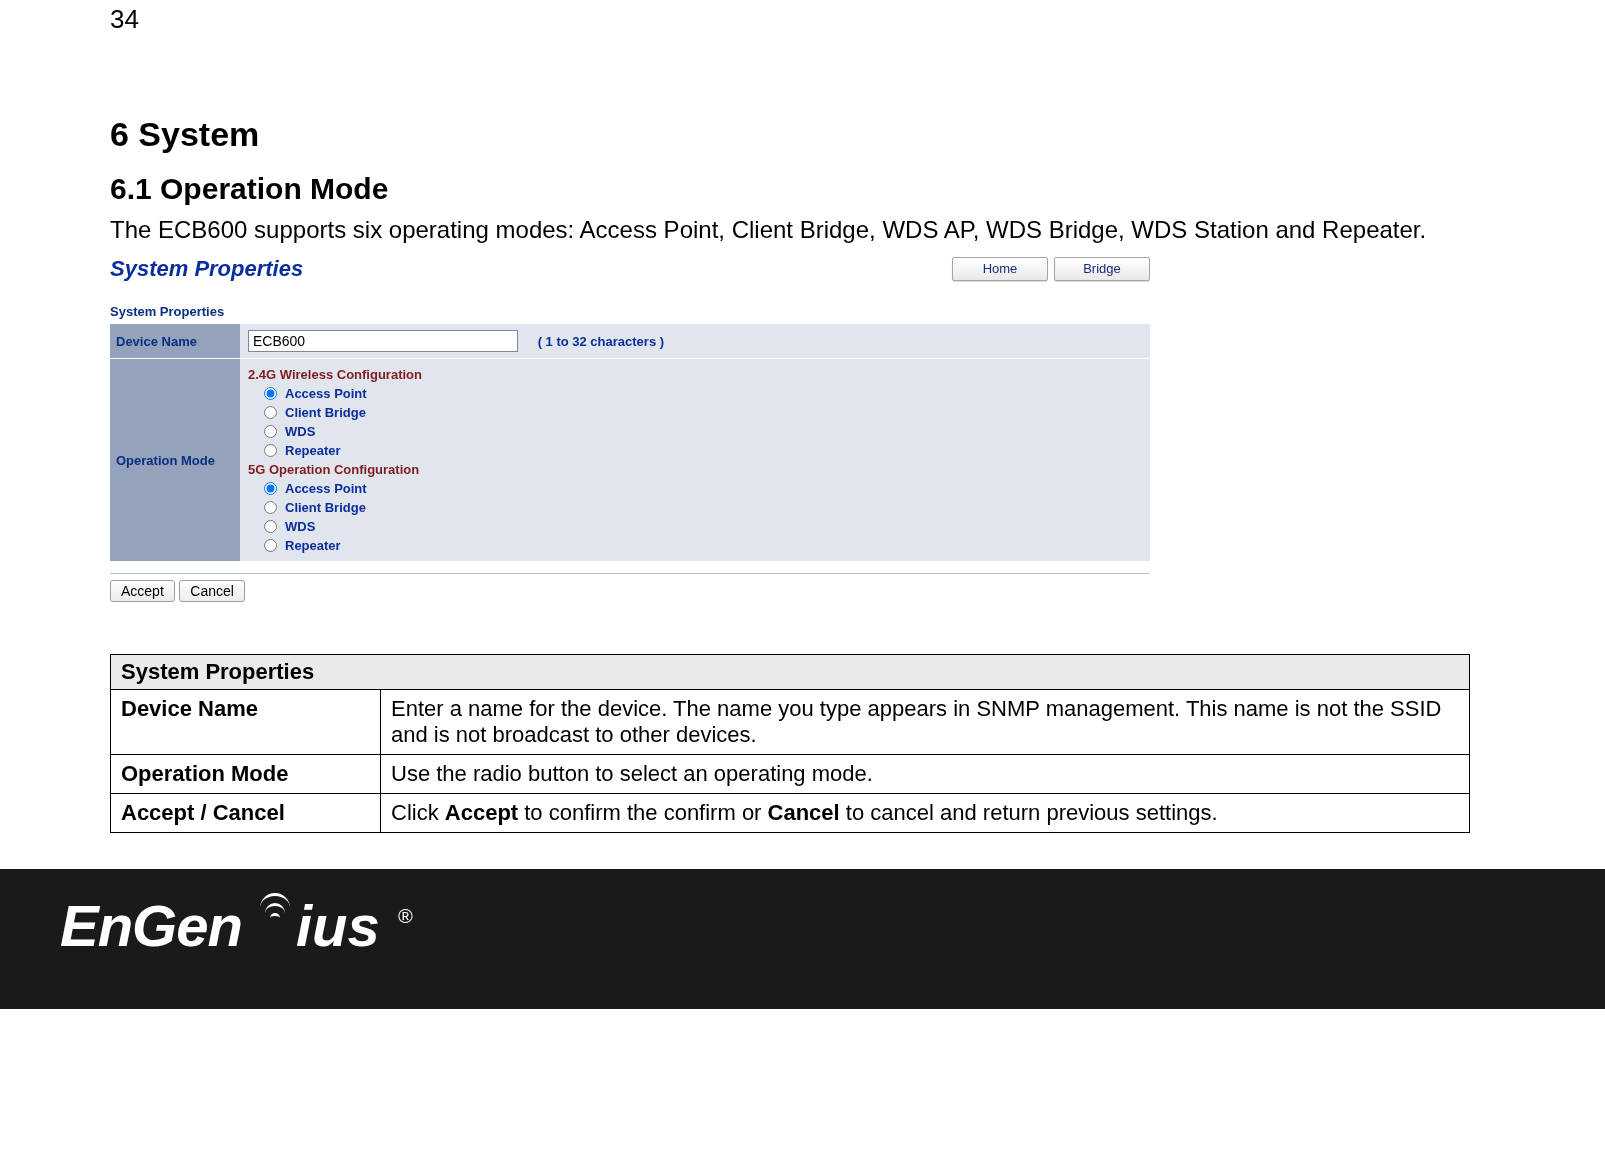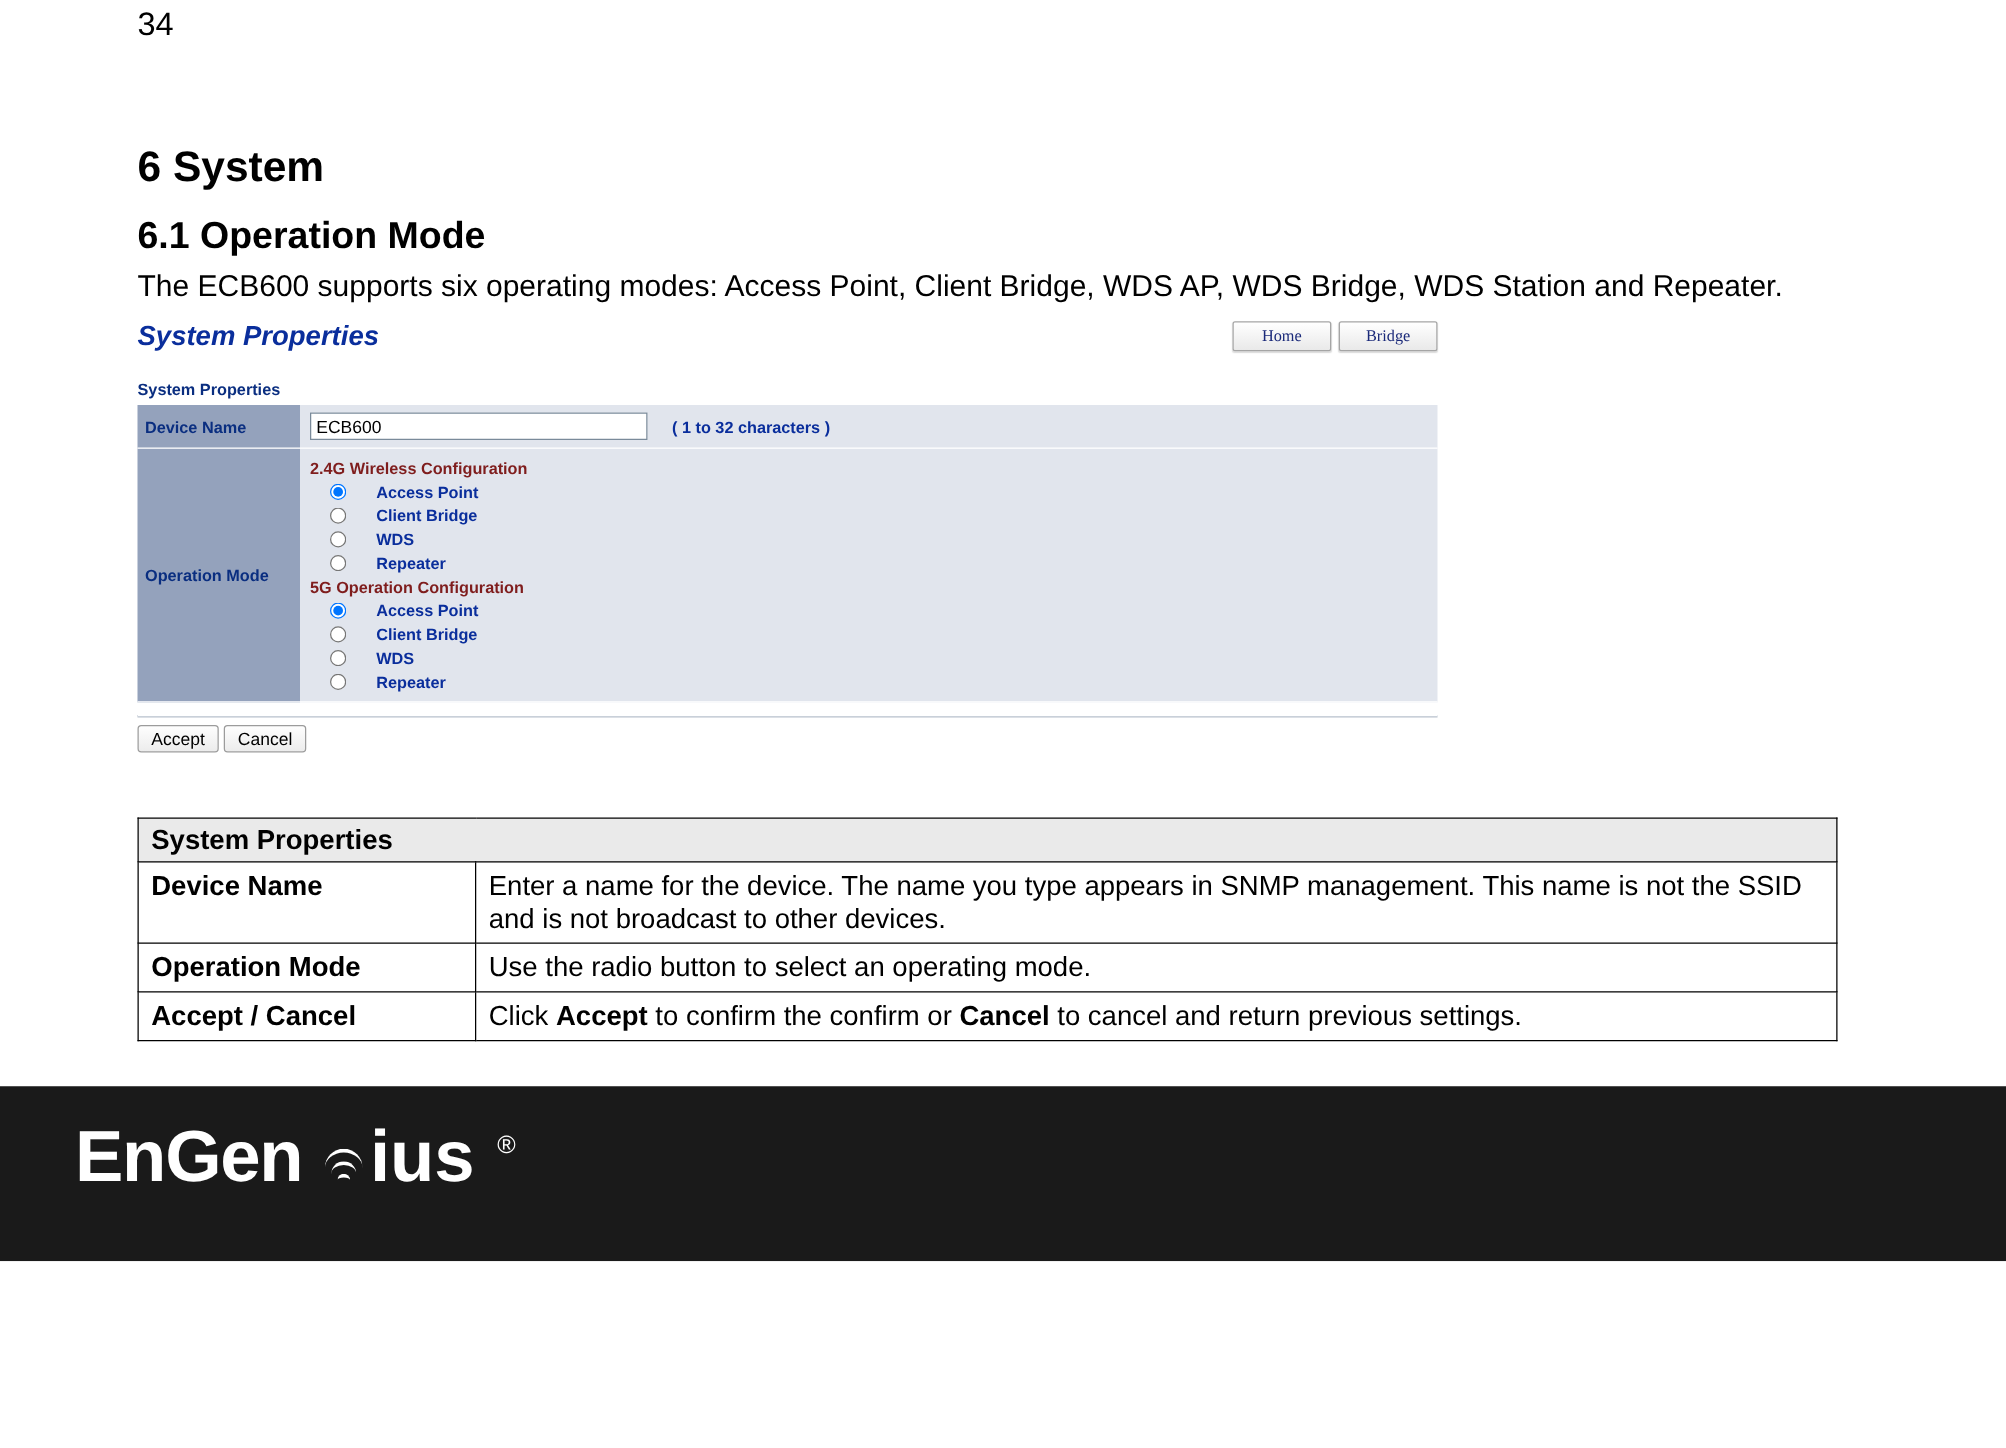--- a/index.html
+++ b/index.html
@@ -9,22 +9,22 @@
   .section-heading { font-size: 34px; font-weight: 700; margin-top: 80px; margin-bottom: 18px; }
   .subsection-heading { font-size: 30px; font-weight: 700; margin-bottom: 10px; }
   .intro-text { font-size: 24px; margin-bottom: 8px; }
 
   
   .panel { width: 1040px; position: relative; }
   .panel-header { display: flex; align-items: center; justify-content: space-between; margin-bottom: 6px; }
   .panel-title { font-family: Verdana, Geneva, sans-serif; font-size: 22px; font-weight: 700; color: #0a2e9c; font-style: italic; padding: 4px 0; }
   .panel-buttons { display: flex; gap: 6px; }
   .nav-btn {
-    width: 79px; height: 24px; line-height: 22px; text-align: center;
-    font-family: Liberation Serif, serif; font-size: 13px; color: #1b2a7a;
+    width: 96px; height: 24px; line-height: 22px; text-align: center;
+    font-family: Liberation Sans, sans-serif; font-size: 13px; color: #1b2a7a;
     background: linear-gradient(#ffffff,#e9e9e9);
     border: 1px solid #a5a5a5; border-radius: 2px;
     box-shadow: 0 1px 1px rgba(0,0,0,.15);
   }
 
   .props-label { font-family: Verdana, sans-serif; font-size: 13px; font-weight: 700; color: #0a2e80; padding: 12px 0 4px 0; }
 
   table.props { width: 100%; border-collapse: collapse; font-family: Verdana, sans-serif; font-size: 13px; }
   table.props td.side {
     background: #94a2bc; color: #0a2e80; font-weight: 700;
@@ -34,21 +34,21 @@
   table.props td.content {
     background: #e1e5ed; padding: 6px 8px;
     border-top: 1px solid #fff; border-bottom: 1px solid #fff;
   }
   .device-input {
     font-family: Arial, sans-serif; font-size: 14px; width: 270px; height: 22px;
     border: 1px solid #7a8a9a; background: #fff; padding: 1px 4px;
   }
   .chars-note { color: #0a2e9c; font-weight: 700; padding-left: 16px; }
   .cfg-section-label { color: #7f1d1d; font-weight: 700; padding: 2px 0; }
-  .radio-row { display: flex; align-items: center; gap: 24px; padding: 2px 0 2px 16px; color: #0a2e9c; font-weight: 700; }
+  .radio-row { display: flex; align-items: center; gap: 8px; padding: 2px 0 2px 16px; color: #0a2e9c; font-weight: 700; }
   .radio-row input[type=radio] { width: 13px; height: 13px; }
 
   .hr-line { height: 2px; background: #b7c0cc; margin: 10px 0 6px; box-shadow: 0 1px 0 #fff inset; }
   .action-btn {
     font-family: Arial, sans-serif; font-size: 14px; padding: 2px 10px;
     background: linear-gradient(#fefefe,#ececec); border: 1px solid #9c9c9c; border-radius: 3px;
   }
 
   
   .desc-wrap { margin-top: 52px; }
@@ -57,21 +57,21 @@
     text-align: left; background: #eaeaea; font-weight: 700;
     border: 1px solid #000; padding: 4px 10px;
   }
   table.desc td { border: 1px solid #000; padding: 6px 10px; vertical-align: top; }
   table.desc td.key { font-weight: 700; width: 270px; }
   table.desc td.val { font-weight: 400; }
   .b { font-weight: 700; }
 
   
   .footer { margin-top: 36px; background: #1a1a1a; height: 140px; padding: 28px 60px; }
-  .logo-wrap { display: flex; align-items: flex-end; gap: 16px; }
+  .logo-wrap { display: flex; gap: 16px; font-style: italic; }
   .logo-wifi { position: relative; width: 34px; height: 26px; margin-bottom: 6px; margin-right: -6px; }
   .arc { position: absolute; border: 3px solid #fff; border-bottom: none; border-left: none; border-right: none; border-radius: 50%; left: 50%; transform: translateX(-50%); }
   .arc.a1 { width: 10px; height: 10px; bottom: 0; }
   .arc.a2 { width: 20px; height: 20px; bottom: 0; }
   .arc.a3 { width: 30px; height: 30px; bottom: 0; }
   .logo-text { font-family: "Segoe UI", Arial, sans-serif; font-size: 58px; font-weight: 700; color: #fff; line-height: 1; }
   .reg { font-size: 20px; color: #fff; align-self: flex-start; margin-top: 8px; margin-left: 2px; }
 </style>
 </head>
 <body>

